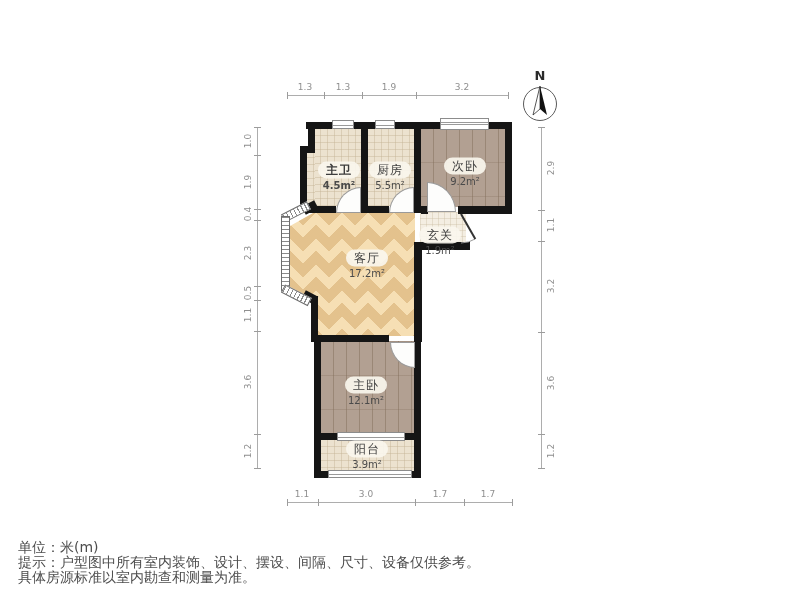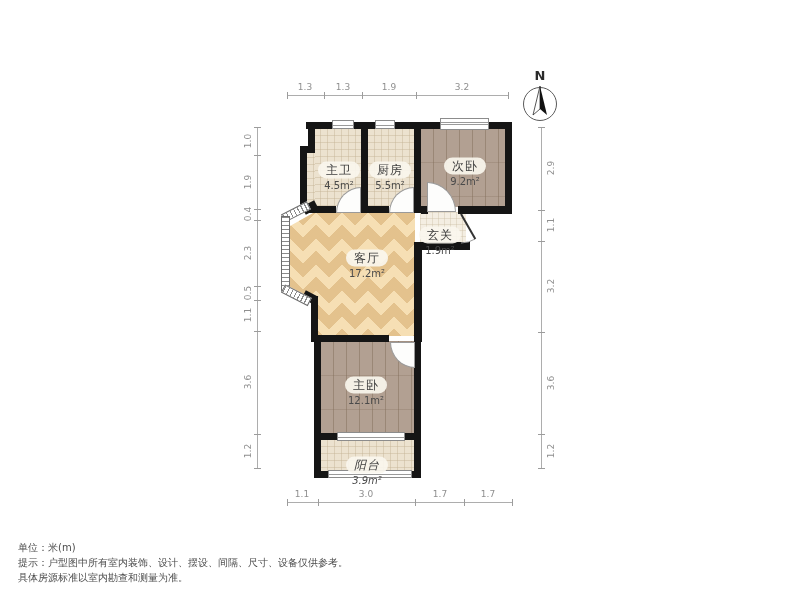--- a/index.html
+++ b/index.html
@@ -44,21 +44,21 @@
   .room-name{display:inline-block;background:rgba(250,246,238,.92);border-radius:12px;
              padding:1px 8px;font-size:12px;color:#3d3d3d;letter-spacing:1px;line-height:15px;}
   .room-area{font-size:10px;color:#4a4a4a;margin-top:1px;line-height:12px;}
   
   .dln{position:absolute;background:#adadad;z-index:2;}
   .tkv{position:absolute;width:1px;height:7px;background:#9c9c9c;z-index:2;}
   .tkh{position:absolute;width:7px;height:1px;background:#9c9c9c;z-index:2;}
   .dim{position:absolute;font-size:9px;color:#8f8f8f;z-index:2;transform:translate(-50%,-50%);white-space:nowrap;}
   .dim.rot{transform:translate(-50%,-50%) rotate(-90deg);}
   
-  .note{position:absolute;left:18px;font-size:10px;color:#4d4d4d;line-height:15px;white-space:nowrap;z-index:5;}
+  .note{position:absolute;left:18px;font-size:14px;color:#4d4d4d;line-height:15px;white-space:nowrap;z-index:5;}
 </style>
 </head>
 <body>
 
 <div id="canvas">
 
   <div class="floor tile" style="left:313px;top:128px;width:50px;height:78px;"></div>
   <div class="floor tile" style="left:306px;top:150px;width:9px;height:56px;"></div>
   <div class="floor tile" style="left:367px;top:128px;width:48px;height:78px;"></div>
   <div class="floor wood" style="left:420px;top:128px;width:86px;height:79px;"></div>
@@ -104,21 +104,21 @@
 
   <div class="door" style="left:336px;top:187px;width:25px;height:26px;border-radius:100% 0 0 0;"></div>
   <div class="door" style="left:389px;top:187px;width:25px;height:26px;border-radius:100% 0 0 0;"></div>
   <div class="door" style="left:427px;top:182px;width:29px;height:30px;border-radius:0 100% 0 0;"></div>
   <div class="door" style="left:390px;top:342px;width:25px;height:26px;border-radius:0 0 0 100%;"></div>
   <svg class="abs" style="left:445px;top:212px;z-index:4;" width="36" height="36" viewBox="0 0 36 36">
     <path d="M 30.3,26.9 A 27 27 0 0 1 16 31" fill="none" stroke="#9a9a9a" stroke-width="1"></path>
     <line x1="16" y1="2" x2="30.3" y2="26.9" stroke="#333" stroke-width="2"></line>
   </svg>
 
-  <div class="room-label" style="left:339px;top:175px;">
+  <div class="room-label" style="left:339px;top:175px;font-weight:bold;">
     <div class="room-name">主卫</div>
     <div class="room-area">4.5m²</div>
   </div>
   <div class="room-label" style="left:390px;top:175px;">
     <div class="room-name">厨房</div>
     <div class="room-area">5.5m²</div>
   </div>
   <div class="room-label" style="left:465px;top:171px;">
     <div class="room-name">次卧</div>
     <div class="room-area">9.2m²</div>
@@ -128,21 +128,21 @@
     <div class="room-area">1.9m²</div>
   </div>
   <div class="room-label" style="left:367px;top:263px;">
     <div class="room-name">客厅</div>
     <div class="room-area">17.2m²</div>
   </div>
   <div class="room-label" style="left:366px;top:390px;">
     <div class="room-name">主卧</div>
     <div class="room-area">12.1m²</div>
   </div>
-  <div class="room-label" style="left:367px;top:470px;font-style:italic;">
+  <div class="room-label" style="left:367px;top:454px;">
     <div class="room-name">阳台</div>
     <div class="room-area">3.9m²</div>
   </div>
 
   <svg class="abs" style="left:521px;top:64px;z-index:5;" width="40" height="62" viewBox="0 0 40 62">
     <text x="19" y="16" text-anchor="middle" font-size="13" font-weight="bold" fill="#2b2b2b">N</text>
     <circle cx="19" cy="40" r="16.5" fill="none" stroke="#5a5a5a" stroke-width="1"></circle>
     <polygon points="19,22 12,51 19,45" fill="#ffffff" stroke="#2b2b2b" stroke-width="0.8"></polygon>
     <polygon points="19,22 26,51 19,45" fill="#111111"></polygon>
   </svg>

